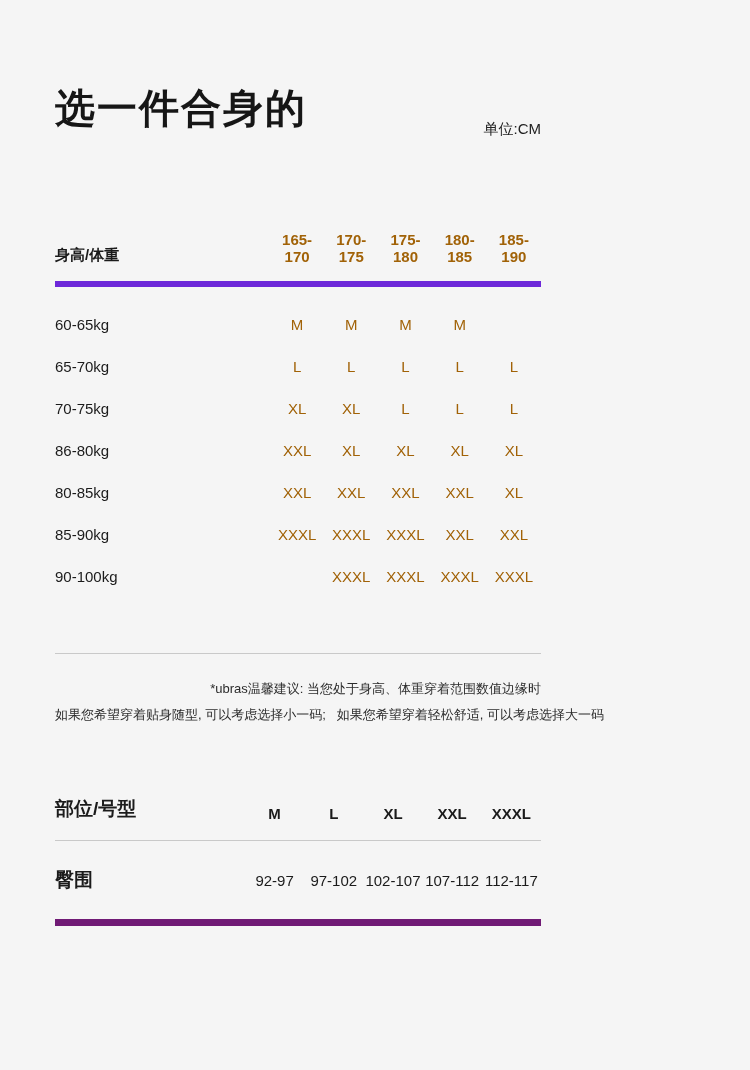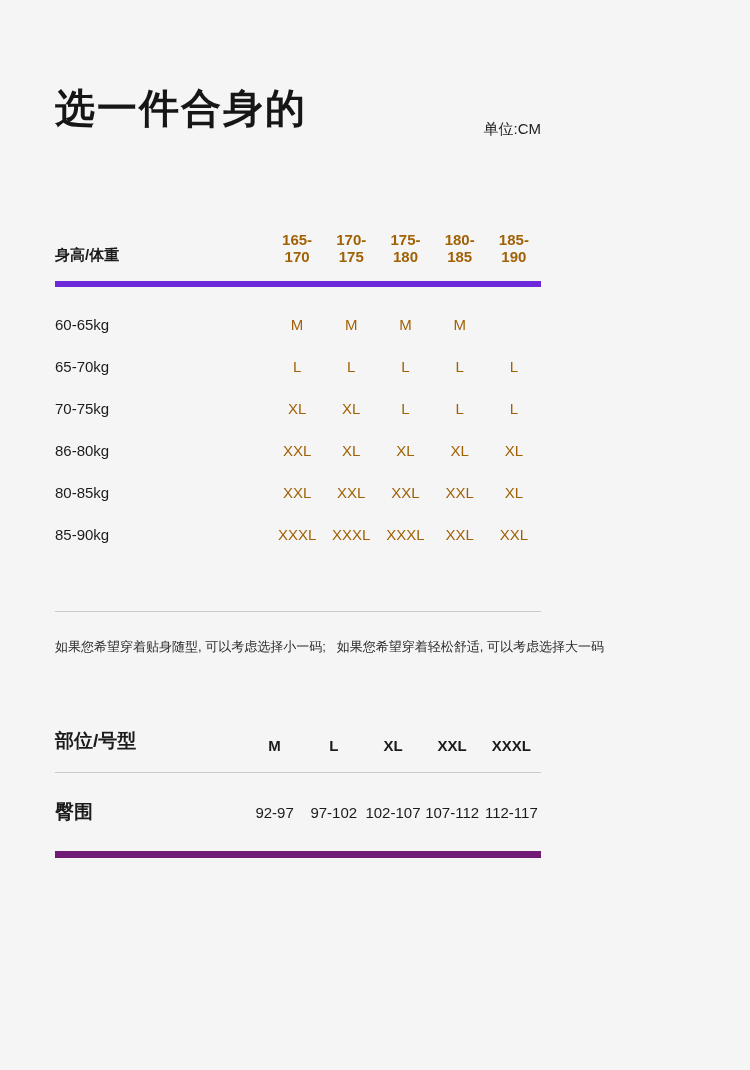--- a/index.html
+++ b/index.html
@@ -210,24 +210,33 @@
         <td>XL</td>
       </tr>
       <tr>
         <td class="rowhead">85-90kg</td>
         <td>XXXL</td>
         <td>XXXL</td>
         <td>XXXL</td>
         <td>XXL</td>
         <td>XXL</td>
       </tr>
+      <tr>
+        <td class="rowhead">90-100kg</td>
+        <td></td>
+        <td>XXXL</td>
+        <td>XXXL</td>
+        <td>XXXL</td>
+        <td>XXXL</td>
+      </tr>
     </tbody>
   </table>
 
   <div class="note">
+    <span>*ubras温馨建议: 当您处于身高、体重穿着范围数值边缘时</span>
     <span class="line2">如果您希望穿着贴身随型, 可以考虑选择小一码;   如果您希望穿着轻松舒适, 可以考虑选择大一码</span>
   </div>
 
   <table class="meas-table">
     <thead>
       <tr>
         <th class="rowhead">部位/号型</th>
         <th>M</th>
         <th>L</th>
         <th>XL</th>

